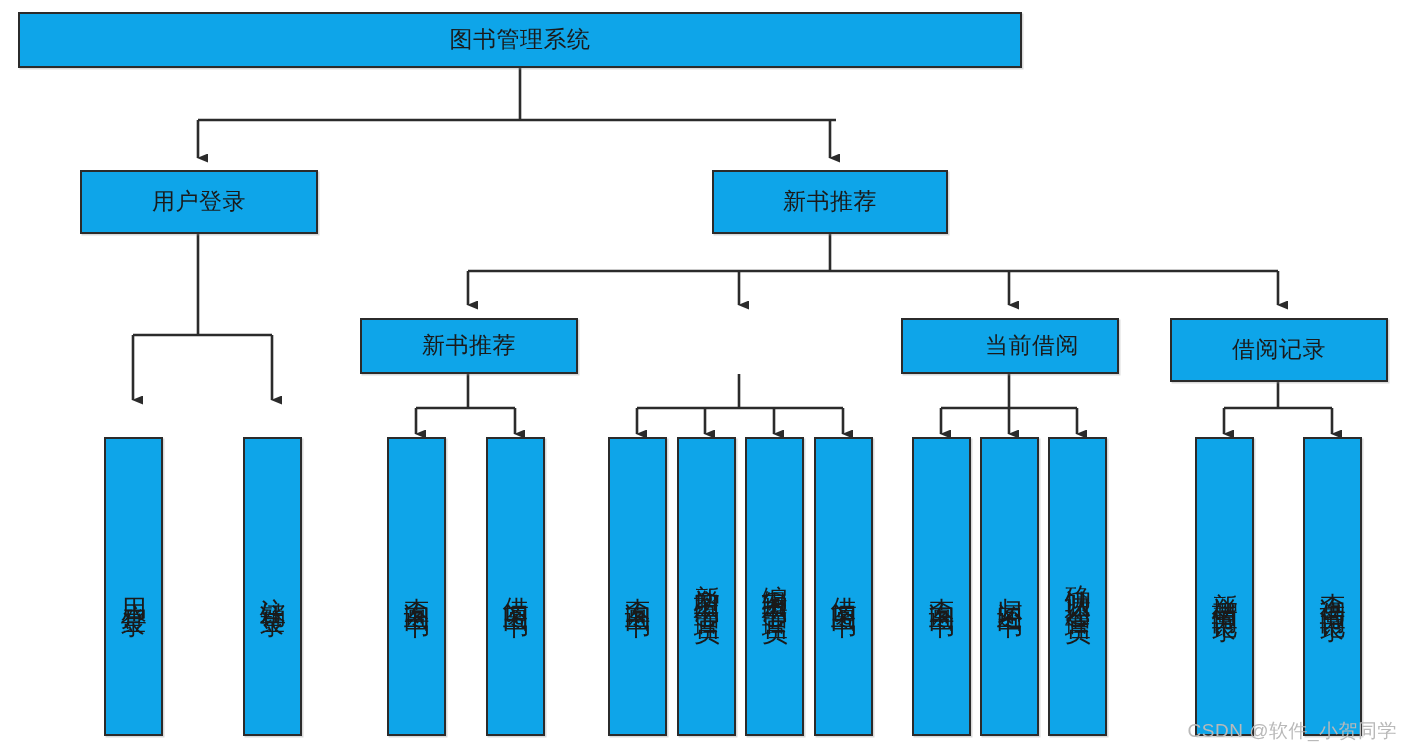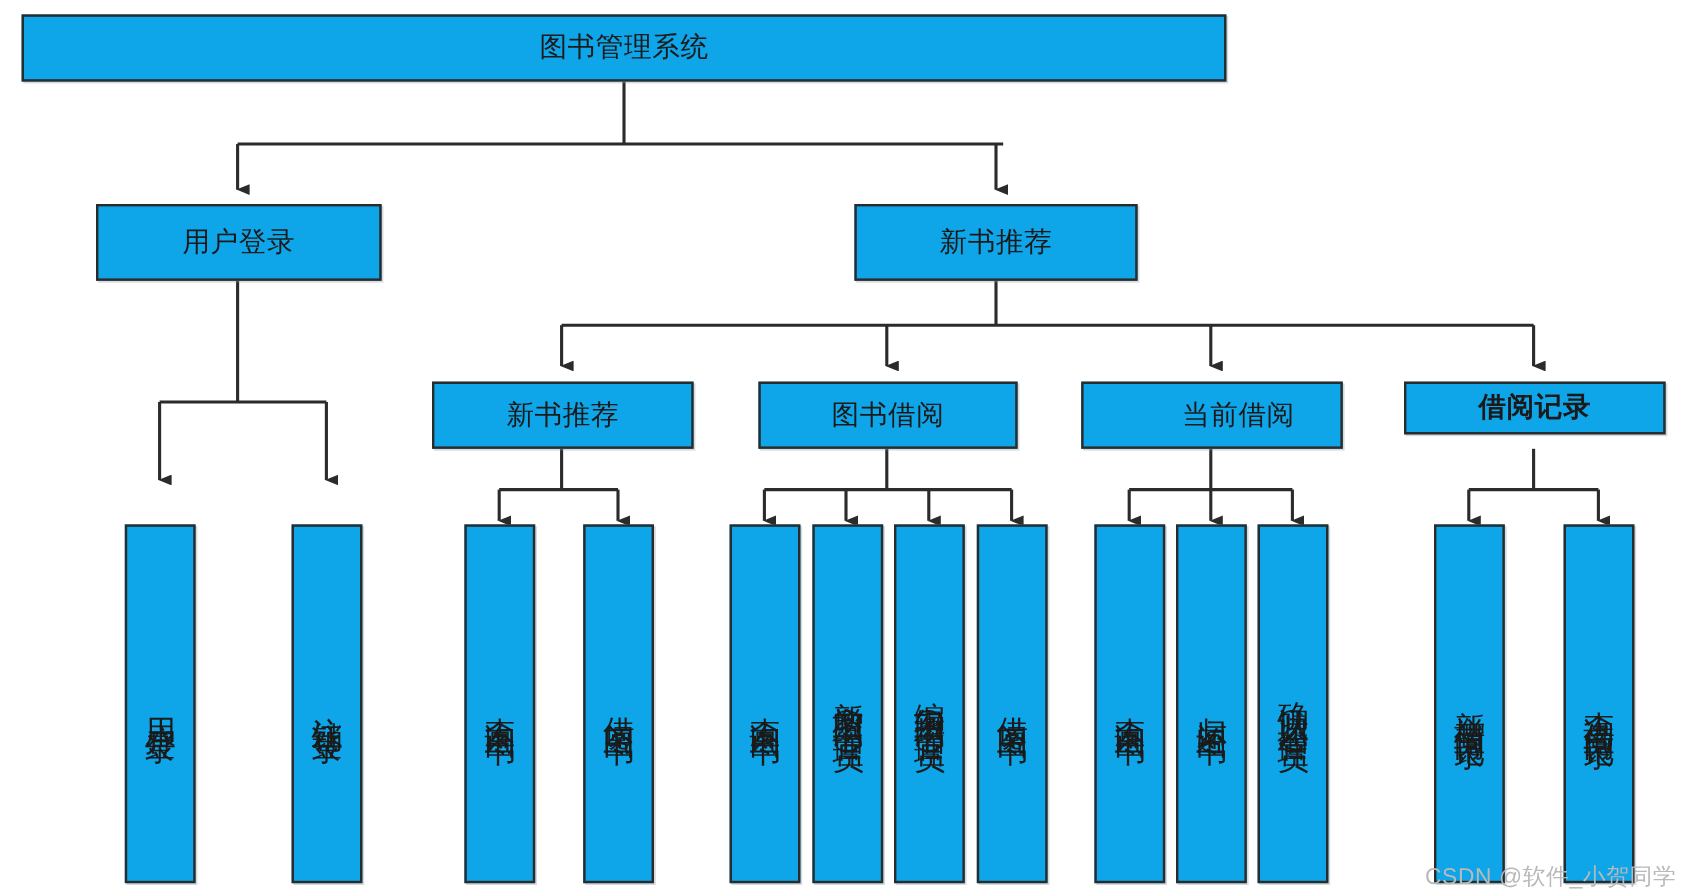--- a/index.html
+++ b/index.html
@@ -141,27 +141,24 @@
   <div class="node horizontal" style="left:80px; top:170px; width:238px; height:64px;">
     <span class="label">用户登录</span>
   </div>
   <div class="node horizontal" style="left:712px; top:170px; width:236px; height:64px;">
     <span class="label">新书推荐</span>
   </div>
 
   <div class="node horizontal" style="left:360px; top:318px; width:218px; height:56px;">
     <span class="label">新书推荐</span>
   </div>
-  <div class="node horizontal" style="left:632px; top:318px; width:216px; height:56px;">
-    <span class="label">图书借阅</span>
-  </div>
   <div class="node horizontal" style="left:901px; top:318px; width:218px; height:56px;padding-left:44px;">
     <span class="label">当前借阅</span>
   </div>
-  <div class="node horizontal" style="left:1170px; top:318px; width:218px; height:44px;font-weight:bold;">
+  <div class="node horizontal" style="left:1170px; top:318px; width:218px; height:64px;">
     <span class="label">借阅记录</span>
   </div>
 
   <div class="node vertical" style="left:104px; top:437px; width:59px; height:299px;">
     <span class="label">用户登录</span>
   </div>
   <div class="node vertical" style="left:243px; top:437px; width:59px; height:299px;">
     <span class="label">注销登录</span>
   </div>
 

